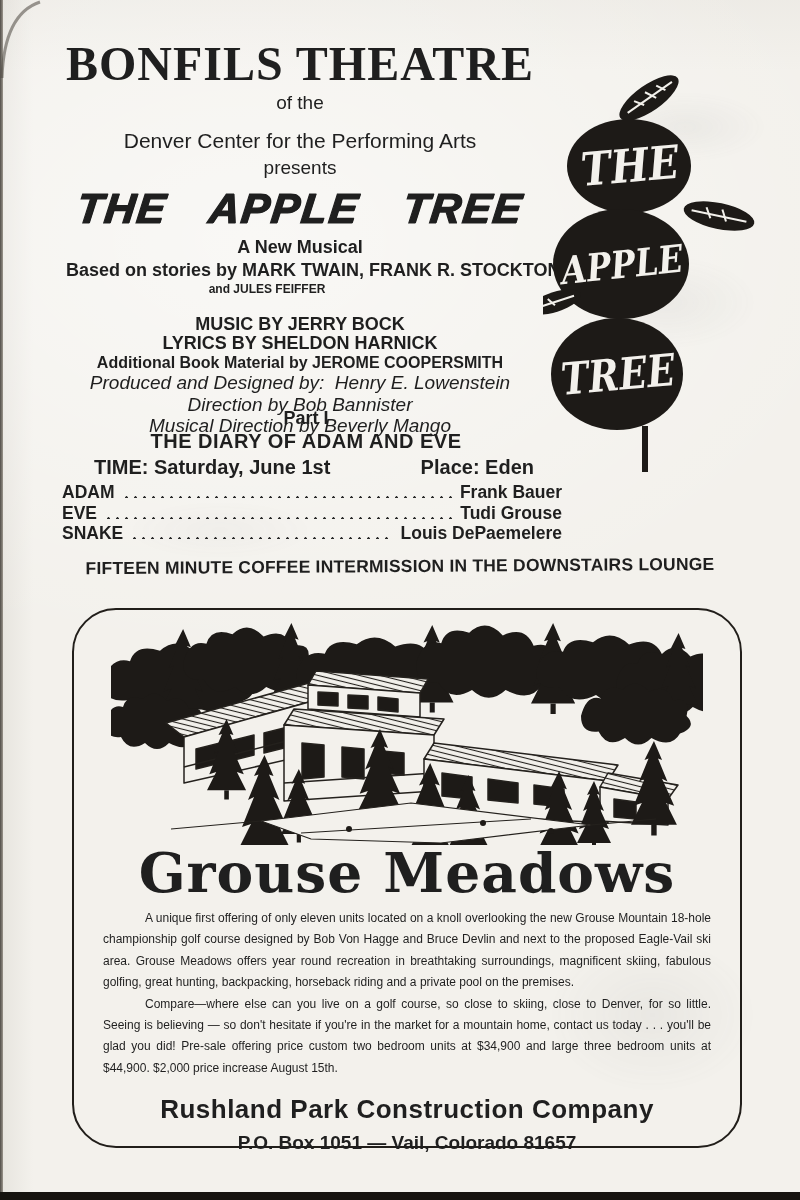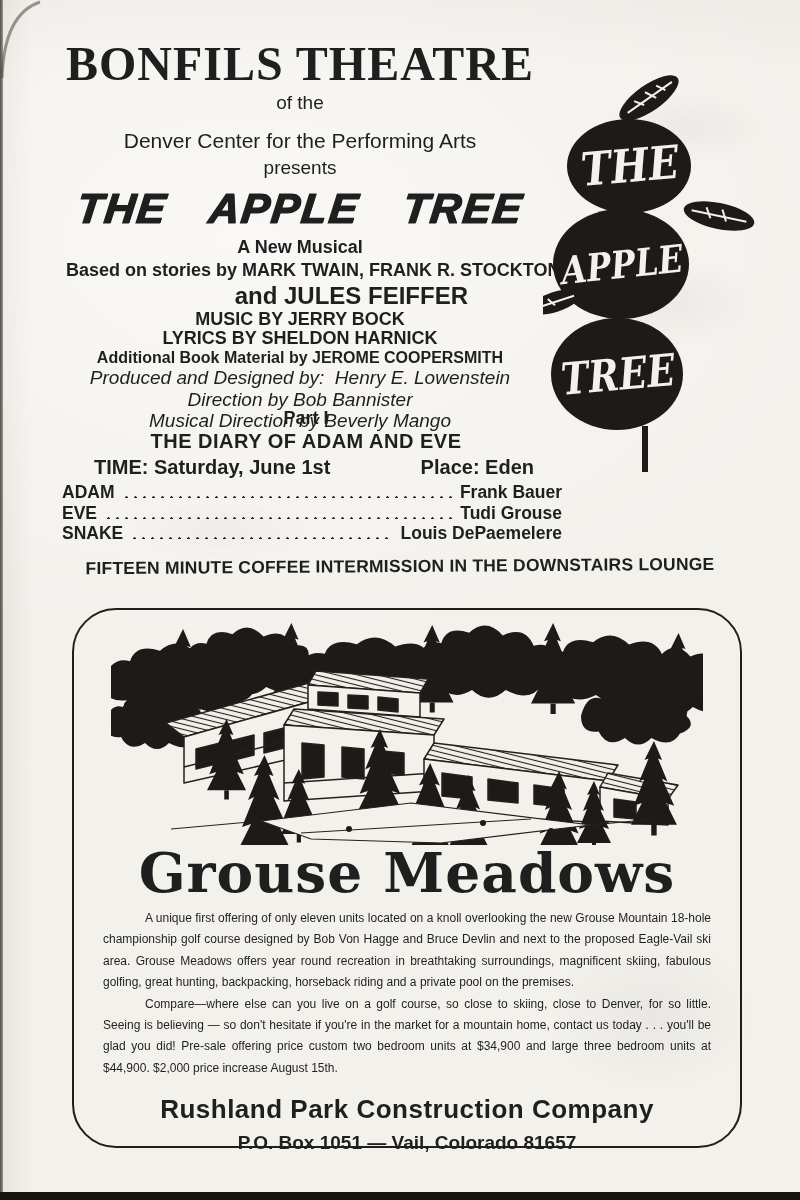--- a/index.html
+++ b/index.html
@@ -28,22 +28,22 @@
   .theatre-name{font-family:"Liberation Serif", serif;font-weight:bold;
     font-size:48px;line-height:1;letter-spacing:1px;margin:0;}
   .small-line{font-size:19px;line-height:23px;margin-top:3px;}
   .org-line{font-size:21px;line-height:24px;margin-top:15px;}
   .show-title{font-weight:bold;font-style:italic;font-size:42px;line-height:44px;
     margin-top:8px;letter-spacing:2px;word-spacing:30px;transform:skewX(-7deg);
     -webkit-text-stroke:1.2px #1f1f1f;text-shadow:1px 0 0 #1f1f1f;}
   .musical-line{font-weight:bold;font-size:18px;margin-top:6px;}
   .based-block{width:402px;margin:2px 0 0 36px;}
   .based-l1{font-weight:bold;font-size:18px;white-space:nowrap;}
-  .based-l2{font-weight:bold;font-size:24px;text-align:right;margin-top:1px;}
-  .credits{}
+  .based-l2{font-weight:bold;font-size:12px;text-align:center;margin-top:1px;}
+  .credits{margin-top:19px;}
   .credit-bold{font-weight:bold;font-size:18px;line-height:19px;}
   .credit-bold-sm{font-weight:bold;font-size:16px;line-height:18px;margin-top:1px;}
   .credit-reg{font-size:19px;line-height:21.5px;font-style:italic;}
   .credits .credit-reg:first-of-type{margin-top:2px;}
   .prewrap{white-space:pre-wrap;}
   
   .part-one{position:absolute;left:36px;top:408px;width:540px;text-align:center;}
   .part-label{font-weight:bold;font-size:18px;}
   .part-title{font-weight:bold;font-size:20px;letter-spacing:.5px;margin-top:1px;}
   .time-row{display:flex;justify-content:space-between;font-weight:bold;font-size:20px;

